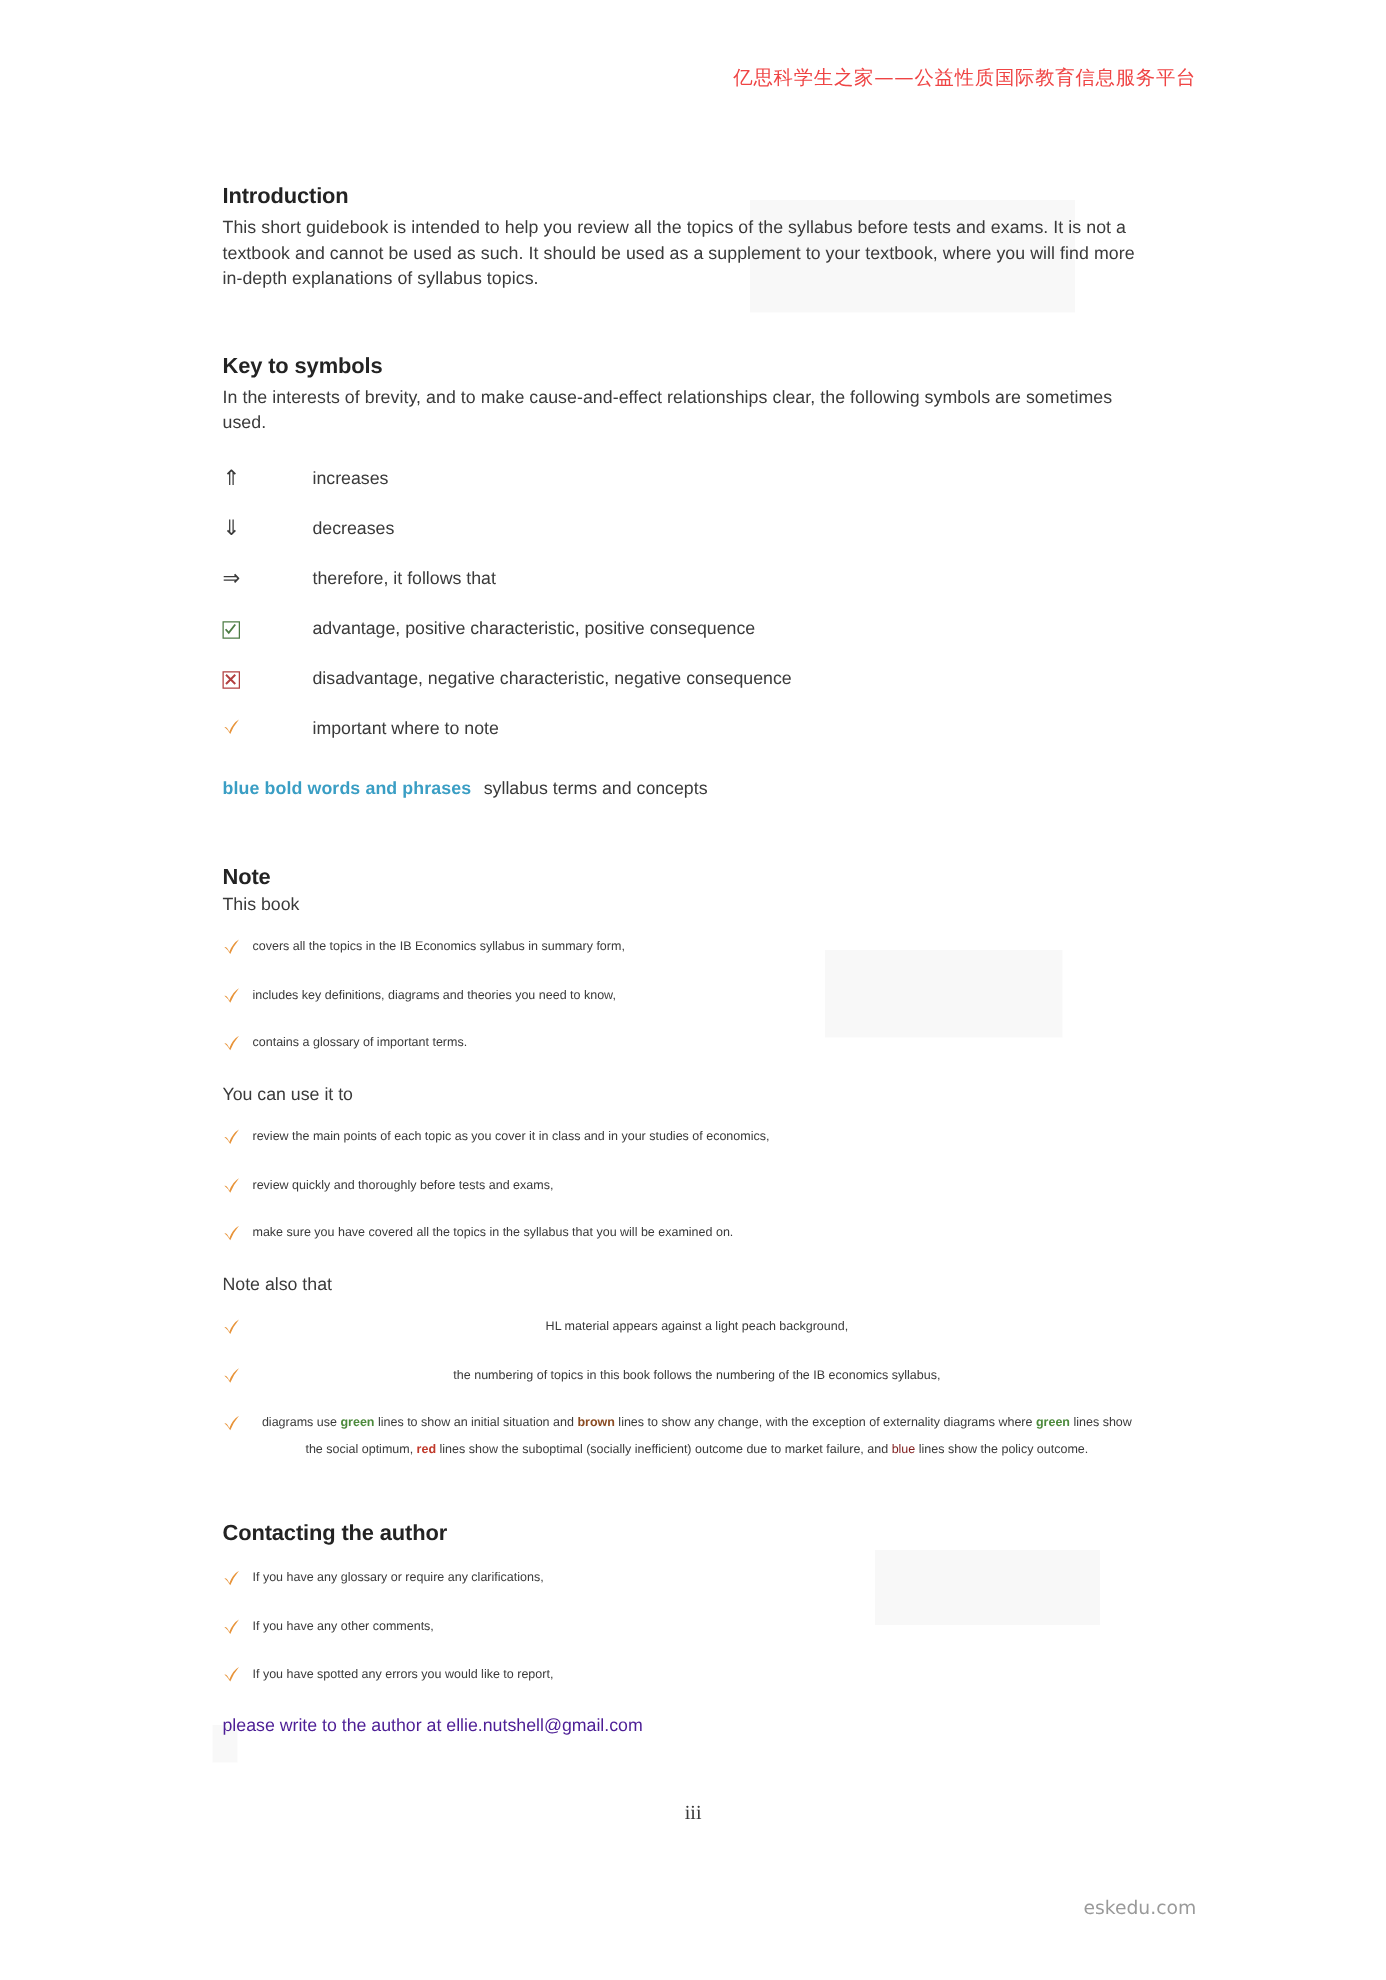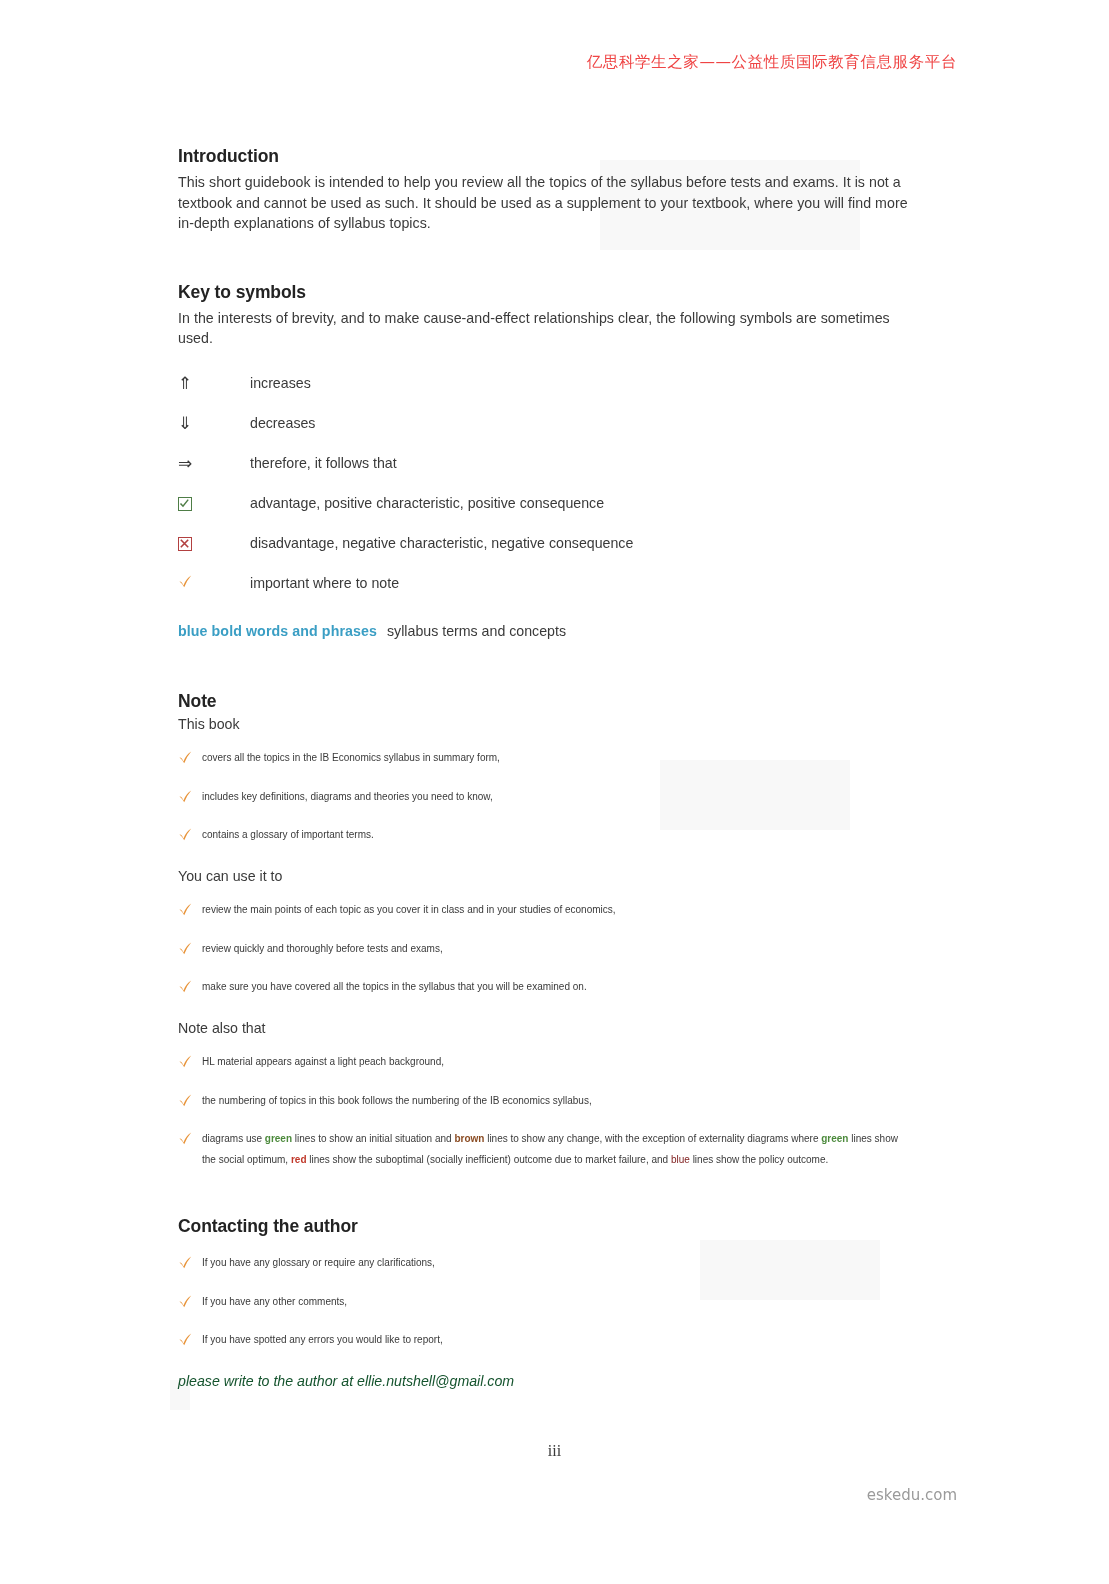--- a/index.html
+++ b/index.html
@@ -160,39 +160,38 @@
   .w-red   { color: #c0392b; font-weight: bold; }
   .w-blue  { color: #7f1d1d; font-weight: normal; }
 
   
   .contact-block { margin-top: 46px; }
   .contact-block .section-title { margin-bottom: 16px; }
   .contact-tail {
     margin-top: 20px;
     font-size: 14.2px;
     line-height: 20px;
-    color: #14532d;
-    font-style: italic;
+    color: #4c1d95;
   }
 
   
   .page-number {
     position: absolute;
     left: 0;
     right: 0;
     top: 1442px;
     text-align: center;
     font-family: "Liberation Serif", serif;
     font-size: 16px;
     color: #3a3a3a;
   }
   .footer-site {
     position: absolute;
     right: 152px;
-    top: 1486px;
+    top: 1517px;
     font-size: 15px;
     color: #9a9a9a;
     font-family: "DejaVu Sans", sans-serif;
   }
 
   
   .smudge {
     position: absolute;
     background: #f3f3f3;
     opacity: 0.55;
@@ -340,21 +339,21 @@
             <svg width="15" height="15" viewBox="0 0 15 15">
                 <path d="M1.5 7.6 Q3.6 7.0 5.4 11.6 Q8.2 4.4 13.2 1.6 Q8.6 7.0 6.2 13.2 Q4.0 9.4 1.5 7.6 Z" fill="#e8943a"></path>
               </svg>
           </span>
           <span class="bullet-text">make sure you have covered all the topics in the syllabus that you will be examined on.</span>
         </div>
       </div>
 
       <div class="lead-line sub-lead">Note also that</div>
 
-      <div class="bullet-list" style="margin-top:14px;">
+      <div class="bullet-list" style="margin-top:14px;text-align:center;">
         <div class="bullet-row">
           <span class="tick">
             <svg width="15" height="15" viewBox="0 0 15 15">
                 <path d="M1.5 7.6 Q3.6 7.0 5.4 11.6 Q8.2 4.4 13.2 1.6 Q8.6 7.0 6.2 13.2 Q4.0 9.4 1.5 7.6 Z" fill="#e8943a"></path>
               </svg>
           </span>
           <span class="bullet-text">HL material appears against a light peach background,</span>
         </div>
         <div class="bullet-row">
           <span class="tick">

